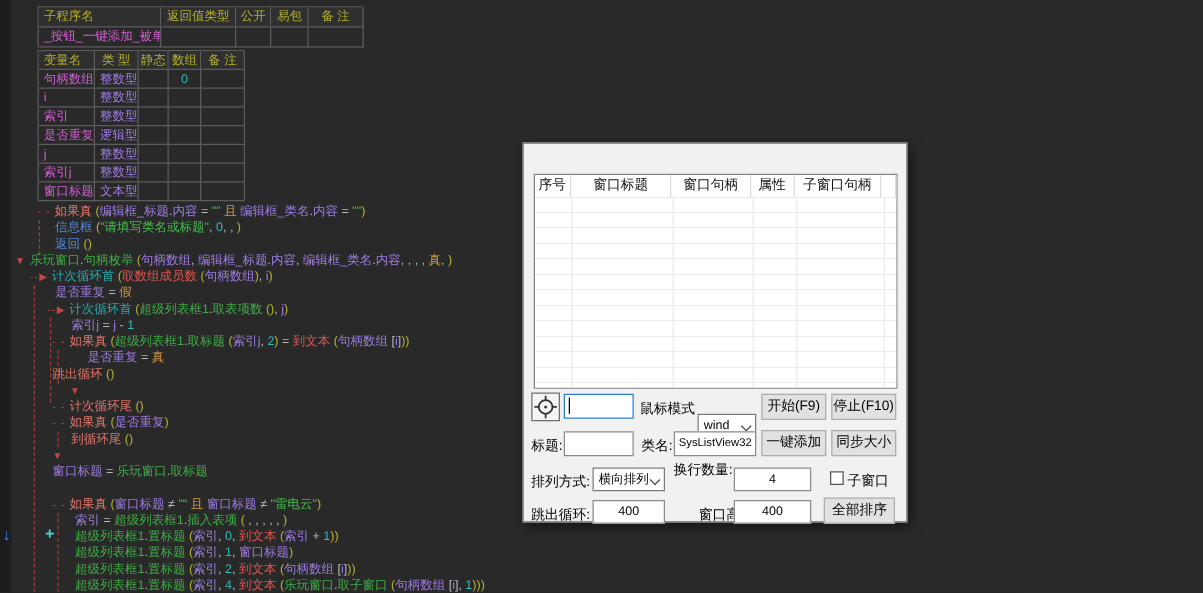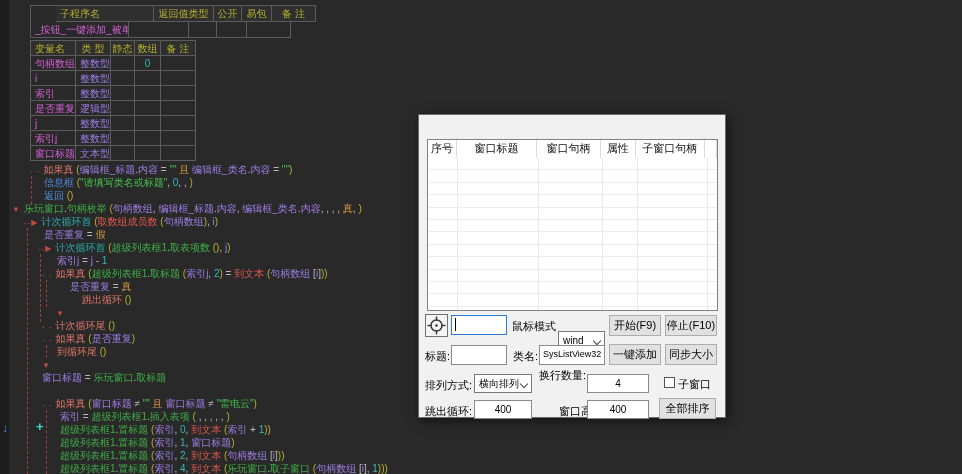--- a/index.html
+++ b/index.html
@@ -70,21 +70,21 @@
   .cb{position:absolute;width:11px;height:11px;background:#fff;border:1px solid #555;box-sizing:border-box;}
 </style>
 </head>
 <body>
 
 <div class="screen">
   <div class="lstrip"></div>
 
   <div id="subTable" class="etable" style="left:30px;top:5px;">
       <div class="tr th">
-        <div class="td c0" style="width: 98px; margin-left: 25px;">子程序名</div>
+        <div class="td c0" style="width: 98px;">子程序名</div>
         <div class="td c1" style="width: 60px;">返回值类型</div>
         <div class="td c2" style="width: 28px;">公开</div>
         <div class="td c3" style="width: 30px;">易包</div>
         <div class="td c4" style="width: 44px;">备 注</div>
       </div>
       <div class="tr">
         <div class="td c0" style="width: 98px;">_按钮_一键添加_被单击</div>
         <div class="td c1" style="width: 60px;"></div>
         <div class="td c2" style="width: 28px;"></div>
         <div class="td c3" style="width: 30px;"></div>
@@ -161,21 +161,21 @@
       <div class="cl" style="padding-left: 30px;"><span class="pre">- -</span><span class="t-kw">如果真</span><span class="t-pa"> (</span><span class="t-va">编辑框_标题</span><span class="t-op">.</span><span class="t-va">内容</span><span class="t-op"> = </span><span class="t-st">""</span><span class="t-lop"> 且 </span><span class="t-va">编辑框_类名</span><span class="t-op">.</span><span class="t-va">内容</span><span class="t-op"> = </span><span class="t-st">""</span><span class="t-pa">)</span></div>
       <div class="cl" style="padding-left: 44px;"><span class="t-sb">信息框</span><span class="t-pa"> (</span><span class="t-st">"请填写类名或标题"</span><span class="t-op">, </span><span class="t-nu">0</span><span class="t-op">, , </span><span class="t-pa">)</span></div>
       <div class="cl" style="padding-left: 44px;"><span class="t-sb">返回</span><span class="t-pa"> ()</span></div>
       <div class="cl" style="padding-left: 12px;"><span class="pre">▼</span><span class="t-ob">乐玩窗口</span><span class="t-op">.</span><span class="t-ob">句柄枚举</span><span class="t-pa"> (</span><span class="t-va">句柄数组</span><span class="t-op">, </span><span class="t-va">编辑框_标题</span><span class="t-op">.</span><span class="t-va">内容</span><span class="t-op">, </span><span class="t-va">编辑框_类名</span><span class="t-op">.</span><span class="t-va">内容</span><span class="t-op">, , , , </span><span class="t-lop">真</span><span class="t-op">, </span><span class="t-pa">)</span></div>
       <div class="cl" style="padding-left: 24px;"><span class="pre">--▶</span><span class="t-loop">计次循环首</span><span class="t-pa"> (</span><span class="t-sr">取数组成员数</span><span class="t-pa"> (</span><span class="t-va">句柄数组</span><span class="t-pa">)</span><span class="t-op">, </span><span class="t-va">i</span><span class="t-pa">)</span></div>
       <div class="cl" style="padding-left: 44px;"><span class="t-va">是否重复</span><span class="t-op"> = </span><span class="t-lop">假</span></div>
       <div class="cl" style="padding-left: 38px;"><span class="pre">--▶</span><span class="t-loop">计次循环首</span><span class="t-pa"> (</span><span class="t-ob">超级列表框1</span><span class="t-op">.</span><span class="t-ob">取表项数</span><span class="t-pa"> ()</span><span class="t-op">, </span><span class="t-va">j</span><span class="t-pa">)</span></div>
       <div class="cl" style="padding-left: 57px;"><span class="t-va">索引j</span><span class="t-op"> = </span><span class="t-va">j</span><span class="t-op"> - </span><span class="t-nu">1</span></div>
       <div class="cl" style="padding-left: 42px;"><span class="pre">- -</span><span class="t-kw">如果真</span><span class="t-pa"> (</span><span class="t-ob">超级列表框1</span><span class="t-op">.</span><span class="t-ob">取标题</span><span class="t-pa"> (</span><span class="t-va">索引j</span><span class="t-op">, </span><span class="t-nu">2</span><span class="t-pa">)</span><span class="t-op"> = </span><span class="t-sr">到文本</span><span class="t-pa"> (</span><span class="t-va">句柄数组</span><span class="t-op"> [</span><span class="t-va">i</span><span class="t-op">]</span><span class="t-pa">))</span></div>
       <div class="cl" style="padding-left: 70px;"><span class="t-va">是否重复</span><span class="t-op"> = </span><span class="t-lop">真</span></div>
-      <div class="cl" style="padding-left: 82px;"><span class="t-kw">跳出循环</span><span class="t-pa"> ()</span></div>
+      <div class="cl" style="padding-left: 42px;"><span class="t-kw">跳出循环</span><span class="t-pa"> ()</span></div>
       <div class="cl" style="padding-left: 56px;"><span class="pre">▼</span></div>
       <div class="cl" style="padding-left: 42px;"><span class="pre">- -</span><span class="t-kw">计次循环尾</span><span class="t-pa"> ()</span></div>
       <div class="cl" style="padding-left: 42px;"><span class="pre">- -</span><span class="t-kw">如果真</span><span class="t-pa"> (</span><span class="t-va">是否重复</span><span class="t-pa">)</span></div>
       <div class="cl" style="padding-left: 57px;"><span class="t-kw">到循环尾</span><span class="t-pa"> ()</span></div>
       <div class="cl" style="padding-left: 42px;"><span class="pre">▼</span></div>
       <div class="cl" style="padding-left: 42px;"><span class="t-va">窗口标题</span><span class="t-op"> = </span><span class="t-ob">乐玩窗口</span><span class="t-op">.</span><span class="t-ob">取标题</span></div>
       <div class="cl" style="padding-left: 0px;"></div>
       <div class="cl" style="padding-left: 42px;"><span class="pre">- -</span><span class="t-kw">如果真</span><span class="t-pa"> (</span><span class="t-va">窗口标题</span><span class="t-op"> ≠ </span><span class="t-st">""</span><span class="t-lop"> 且 </span><span class="t-va">窗口标题</span><span class="t-op"> ≠ </span><span class="t-st">"雷电云"</span><span class="t-pa">)</span></div>
       <div class="cl" style="padding-left: 60px;"><span class="t-va">索引</span><span class="t-op"> = </span><span class="t-ob">超级列表框1</span><span class="t-op">.</span><span class="t-ob">插入表项</span><span class="t-pa"> (</span><span class="t-op"> , , , , , </span><span class="t-pa">)</span></div>
       <div class="cl" style="padding-left: 60px;"><span class="t-ob">超级列表框1</span><span class="t-op">.</span><span class="t-ob">置标题</span><span class="t-pa"> (</span><span class="t-va">索引</span><span class="t-op">, </span><span class="t-nu">0</span><span class="t-op">, </span><span class="t-sr">到文本</span><span class="t-pa"> (</span><span class="t-va">索引</span><span class="t-op"> + </span><span class="t-nu">1</span><span class="t-pa">))</span></div>

